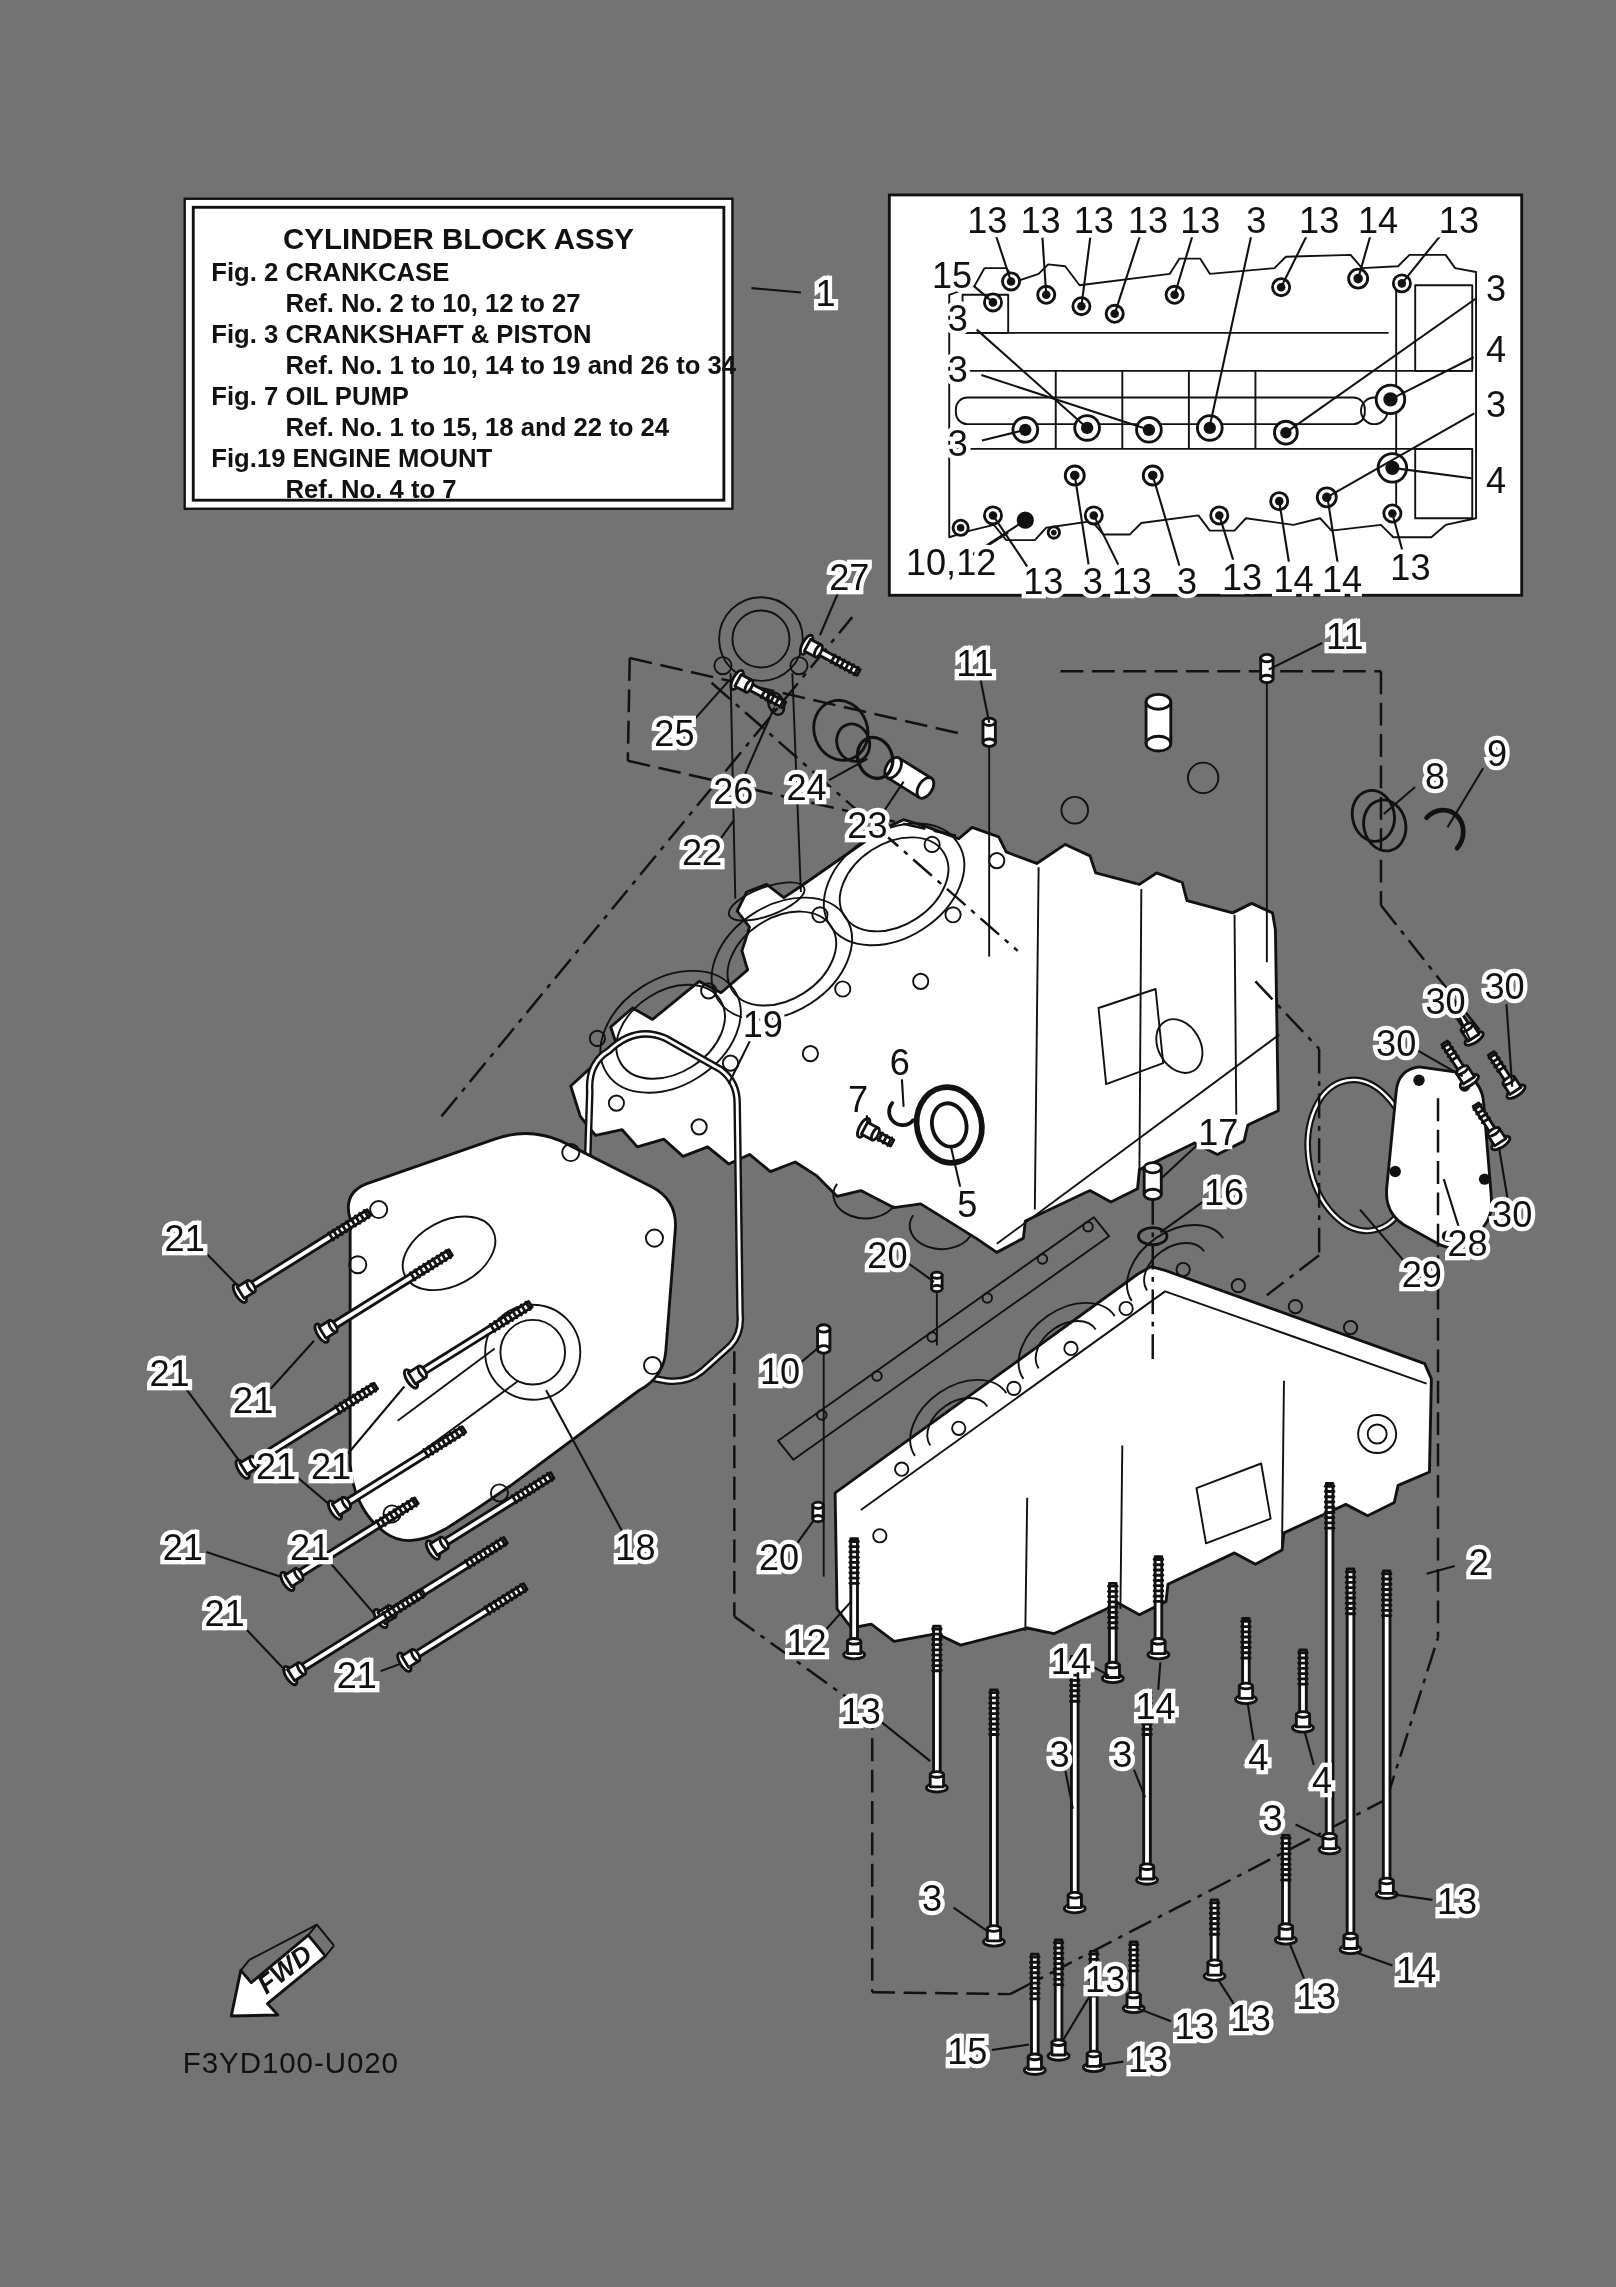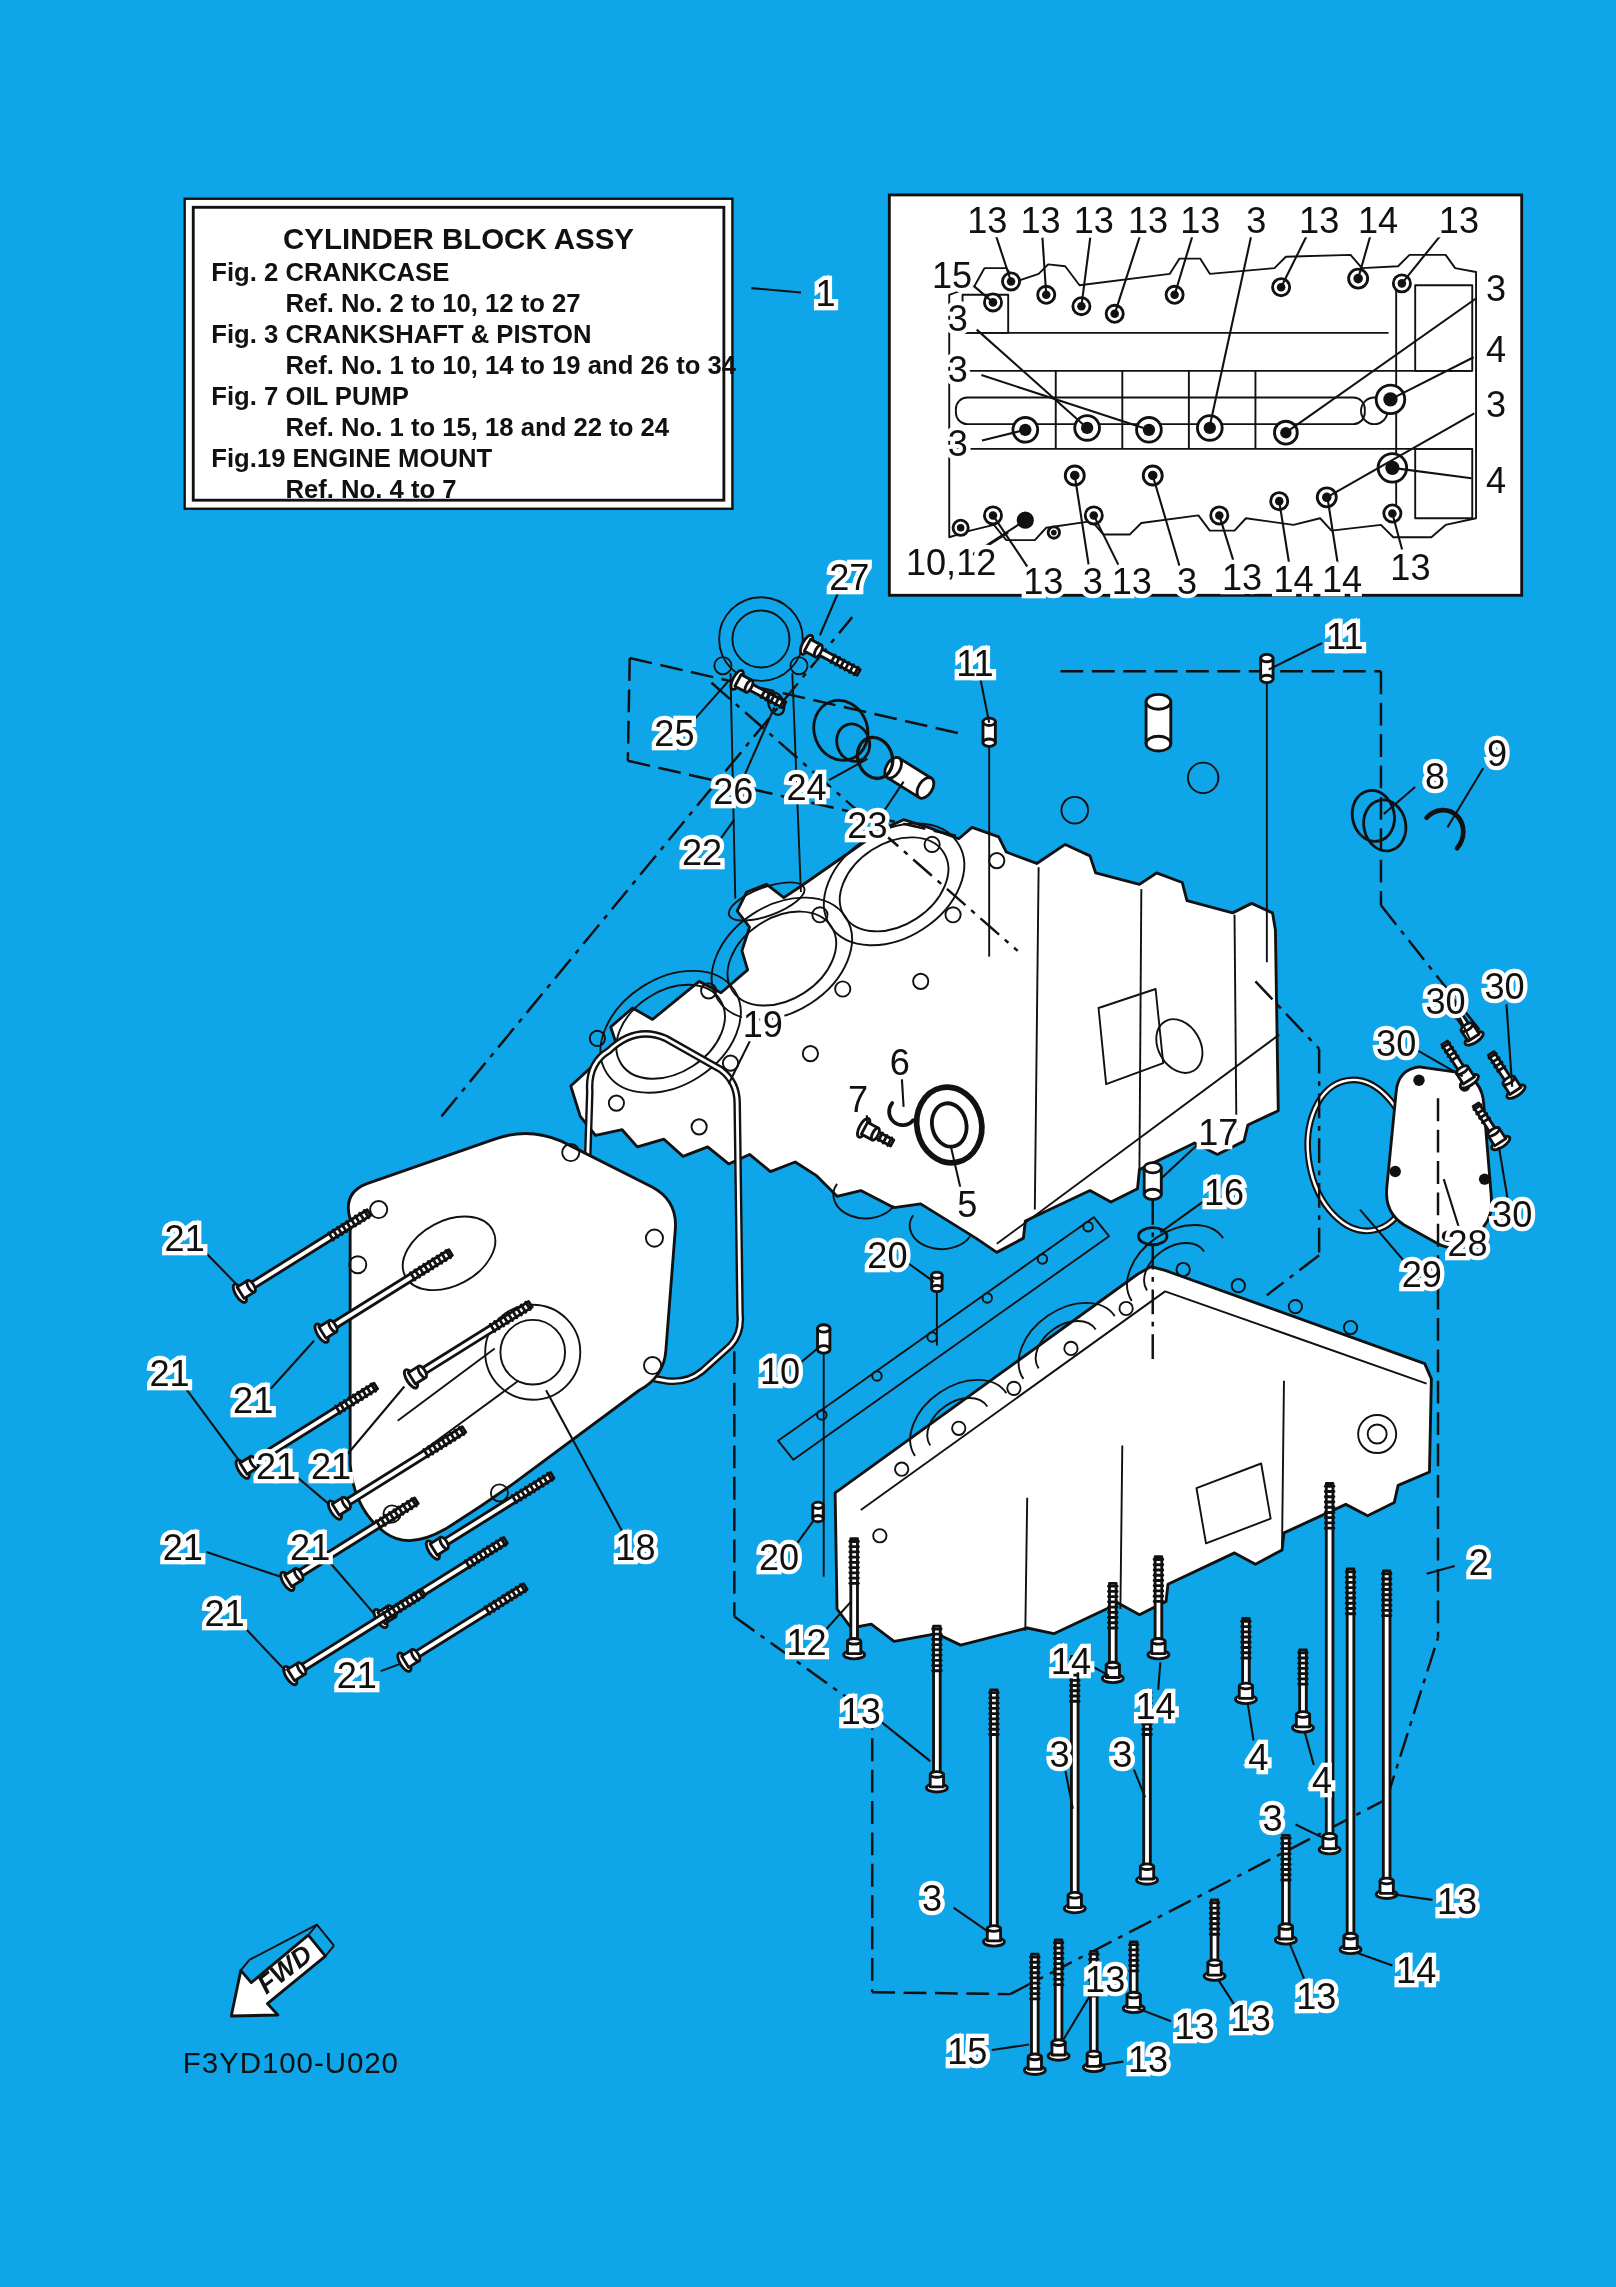--- a/index.html
+++ b/index.html
@@ -1,16 +1,16 @@
 <!DOCTYPE html>
 <html style="font-size:15px"><head>
 <meta charset="utf-8">
 <style>
   html,body{margin:0;padding:0;background:#fff;}
-  #page{position:relative;width:1617px;height:2287px;background:#0ea5e9;font-family:"Liberation Sans",sans-serif;}
+  #page{position:relative;width:1617px;height:2287px;background:#737373;font-family:"Liberation Sans",sans-serif;}
   svg{position:absolute;left:0;top:0;}
   .part{stroke:#111;stroke-width:3;fill:#fff;stroke-linejoin:round;stroke-linecap:round;}
   .thin{stroke:#111;stroke-width:2;fill:none;stroke-linejoin:round;}
   .leader{stroke:#111;stroke-width:2.2;fill:none;}
   .dash{stroke:#111;stroke-width:2.6;fill:none;stroke-dasharray:24 9;}
   .dashdot{stroke:#111;stroke-width:2.6;fill:none;stroke-dasharray:26 8 5 8;}
   .callout{font-size:38px;fill:#111;text-anchor:middle;paint-order:stroke;stroke:#fff;stroke-width:9px;font-weight:500;}
   .legendtitle{font-size:31px;font-weight:bold;fill:#111;text-anchor:middle;}
   .legendline{font-size:27px;font-weight:bold;fill:#111;}
   .code{font-size:31px;fill:#111;letter-spacing:1px;}

